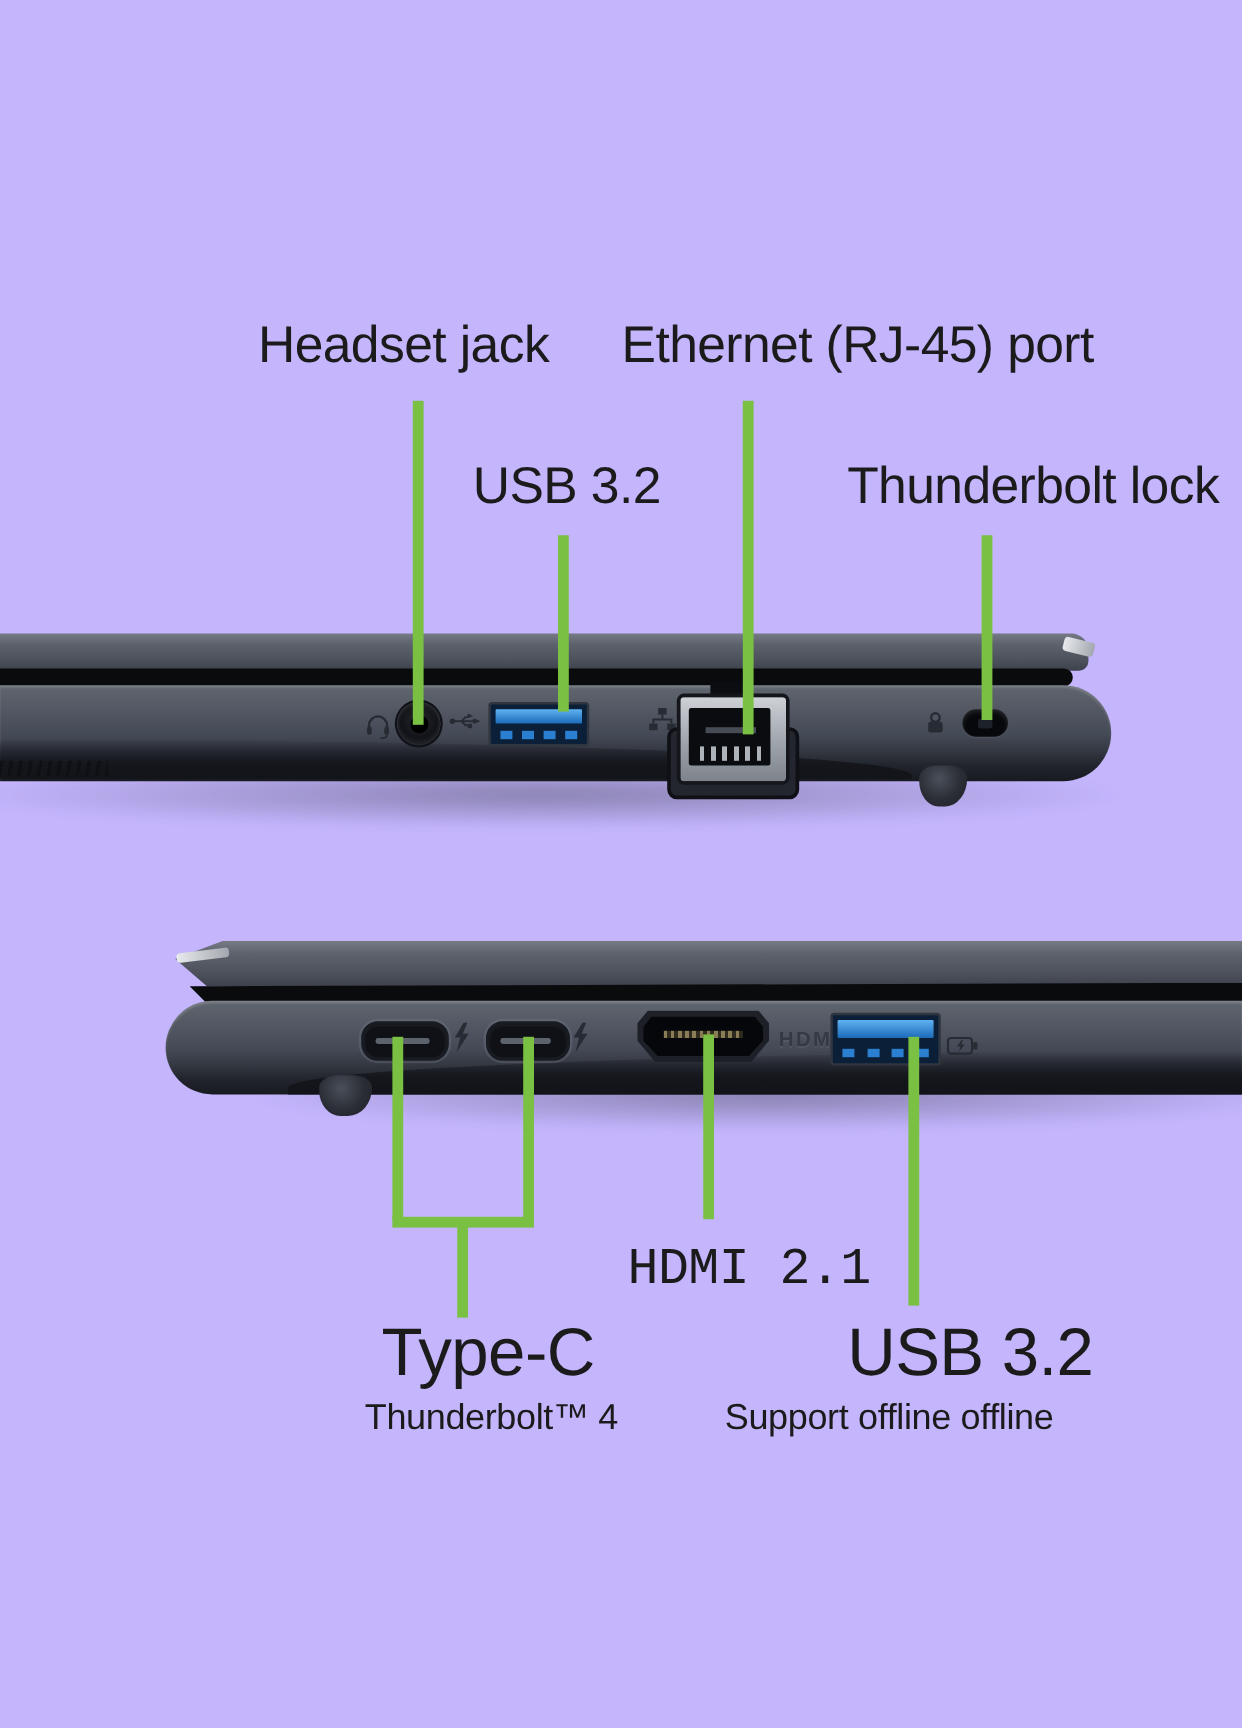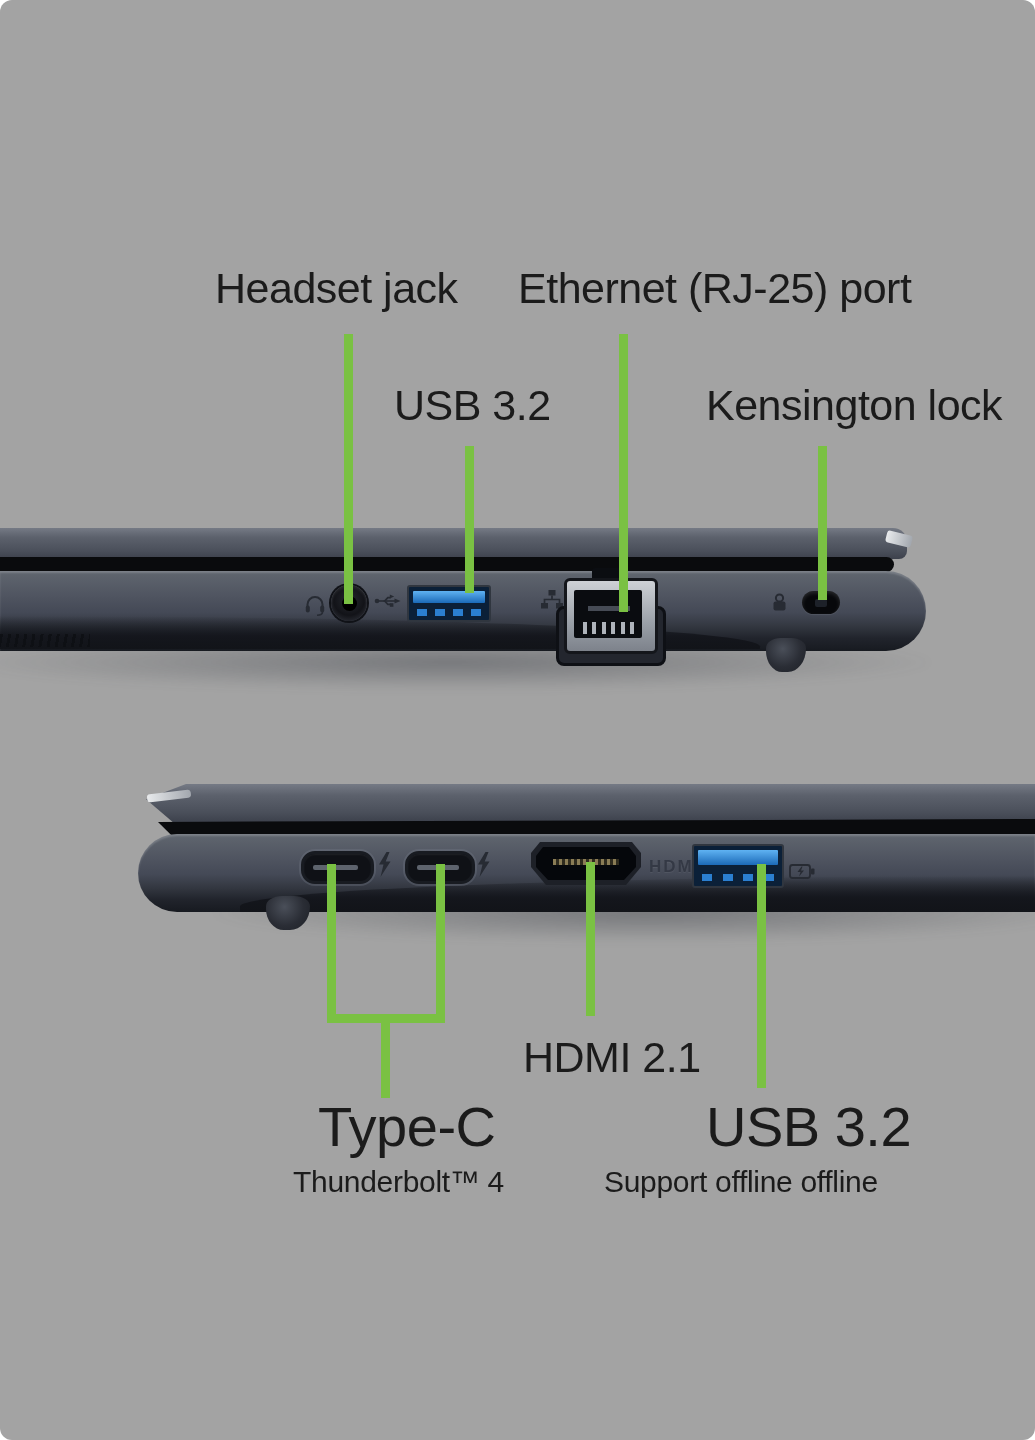--- a/index.html
+++ b/index.html
@@ -1,23 +1,22 @@
 <!DOCTYPE html>
 <html><head>
 <meta charset="utf-8">
 <style>
   :root{
     --green:#7ac143;
     --txt:#1b1b1b;
   }
   html,body{margin:0;padding:0;background:#fff;}
   #canvas{
-    position:relative;width:1035px;height:1440px;background:#a3a3a3;overflow:hidden;
+    position:relative;width:1035px;height:1440px;background:#c4b5fd;overflow:hidden;
     font-family:"Liberation Sans",sans-serif;
-    border-radius:12px;
   }
   .lbl{
     position:absolute;font-size:43px;line-height:1.05;color:var(--txt);
     white-space:nowrap;letter-spacing:-0.5px;z-index:6;
   }
   .lbl.big{font-size:56px;}
   .sub{
     position:absolute;font-size:30px;color:var(--txt);white-space:nowrap;
     letter-spacing:-0.3px;z-index:6;
   }
@@ -104,23 +103,23 @@
   .icon svg{display:block;}
 </style>
 </head>
 <body>
 
 <div id="canvas">
 
   <div>
 
     <div class="lbl" style="left:215px;top:266px;">Headset jack</div>
-    <div class="lbl" style="left:518px;top:266px;">Ethernet (RJ-25) port</div>
+    <div class="lbl" style="left:518px;top:266px;">Ethernet (RJ-45) port</div>
     <div class="lbl" style="left:394px;top:383px;">USB 3.2</div>
-    <div class="lbl" style="left:706px;top:383px;">Kensington lock</div>
+    <div class="lbl" style="left:706px;top:383px;">Thunderbolt lock</div>
 
     <div class="gline" style="left:344px;top:334px;height:270px;"></div>
     <div class="gline" style="left:465px;top:446px;height:147px;"></div>
     <div class="gline" style="left:619px;top:334px;height:278px;"></div>
     <div class="gline" style="left:818px;top:446px;height:154px;"></div>
 
     <div class="shadow" style="left:-30px;top:644px;width:960px;height:46px;"></div>
 
     <div class="lid-top" style="left:0;top:528px;width:907px;height:31px;border-radius:0 14px 8px 0;"></div>
     <div class="silver-tip" style="left:886px;top:533px;width:26px;height:12px;transform:rotate(14deg);"></div>
@@ -251,20 +250,20 @@
       </svg>
     </div>
 
     <div class="gline" style="left:327px;top:864px;height:153px;"></div>
     <div class="gline" style="left:436px;top:864px;height:153px;"></div>
     <div class="gbar" style="left:327px;top:1014px;width:118px;"></div>
     <div class="gline" style="left:381px;top:1018px;height:80px;"></div>
     <div class="gline" style="left:586px;top:862px;height:154px;"></div>
     <div class="gline" style="left:757px;top:864px;height:224px;"></div>
 
-    <div class="lbl" style="left:523px;top:1035px;">HDMI 2.1</div>
+    <div class="lbl" style="left:523px;top:1035px;font-family:Liberation Mono, monospace;">HDMI 2.1</div>
     <div class="lbl big" style="left:318px;top:1098px;">Type-C</div>
-    <div class="sub" style="left:293px;top:1165px;">Thunderbolt™ 4</div>
+    <div class="sub" style="left:304px;top:1165px;">Thunderbolt™ 4</div>
     <div class="lbl big" style="left:706px;top:1098px;">USB 3.2</div>
     <div class="sub" style="left:604px;top:1165px;">Support offline offline</div>
   </div>
 
 </div>
 
 </body></html>

